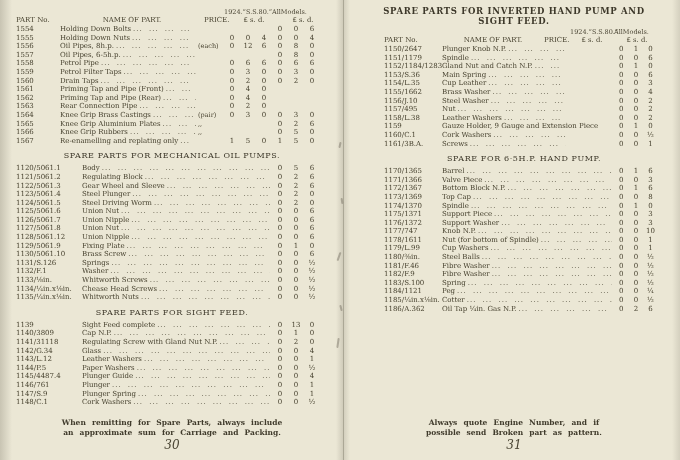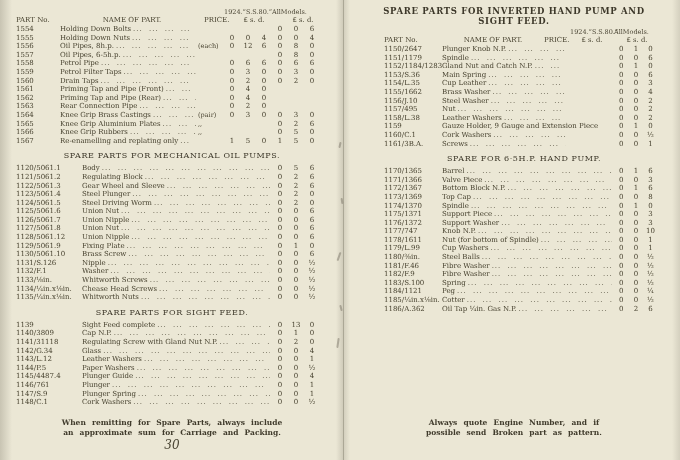--- a/index.html
+++ b/index.html
@@ -498,21 +498,21 @@
           </span>
           <span class="pg all">
             <span class="d">0</span>
             <span class="d">0</span>
             <span class="d">6</span>
           </span>
         </div>
         <div class="row">
           <span class="part">1131/S.126</span>
           <span class="name">
-            <span class="nm">Nipple</span>
+            <span class="nm">Springs</span>
             <span class="dots">... ... ... ... ... ... ... ... ... ... ... ... ... ... </span>
           </span>
           <span class="pg all">
             <span class="d">0</span>
             <span class="d">0</span>
             <span class="d">½</span>
           </span>
         </div>
         <div class="row">
           <span class="part">1132/F.1</span>
@@ -1146,15 +1146,16 @@
             <span class="d">0</span>
             <span class="d">2</span>
             <span class="d">6</span>
           </span>
         </div>
       </div>
 
     <div class="footer">
       <div>Always quote Engine Number, and if</div>
       <div>possible send Broken part as pattern.</div>
+      <div class="pagenum">31</div>
     </div>
   </div>
 </div>
 
 </body></html>

